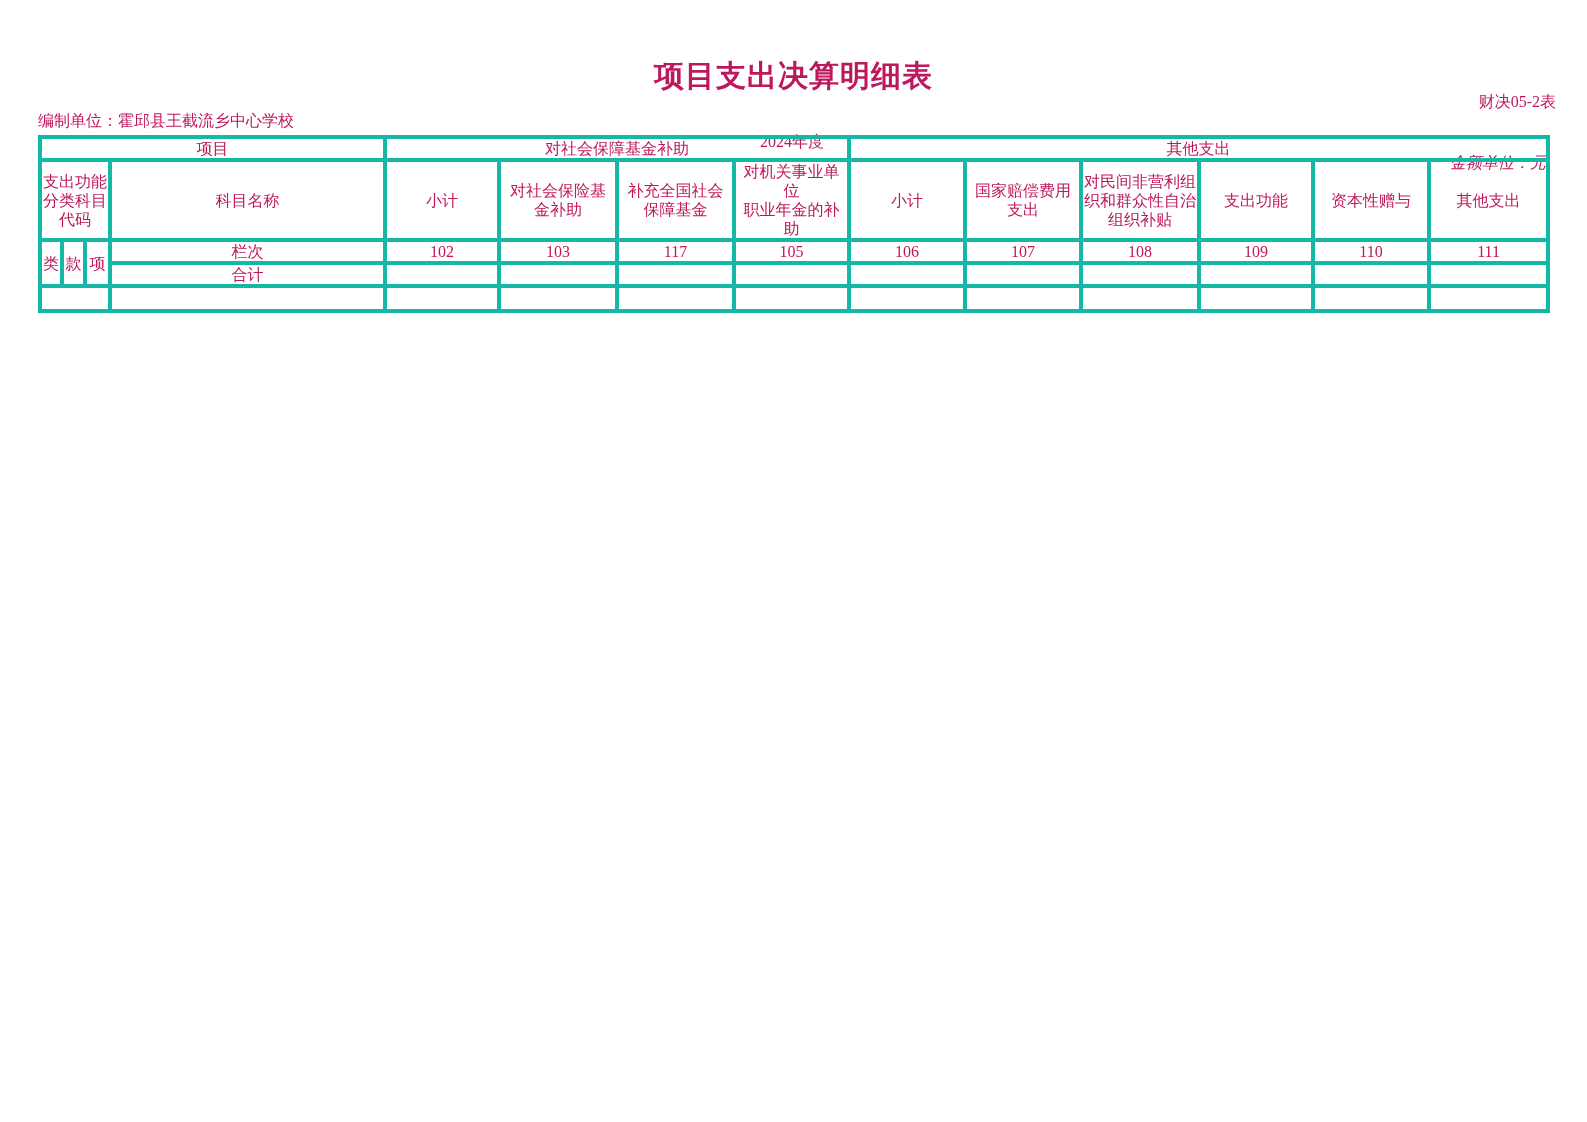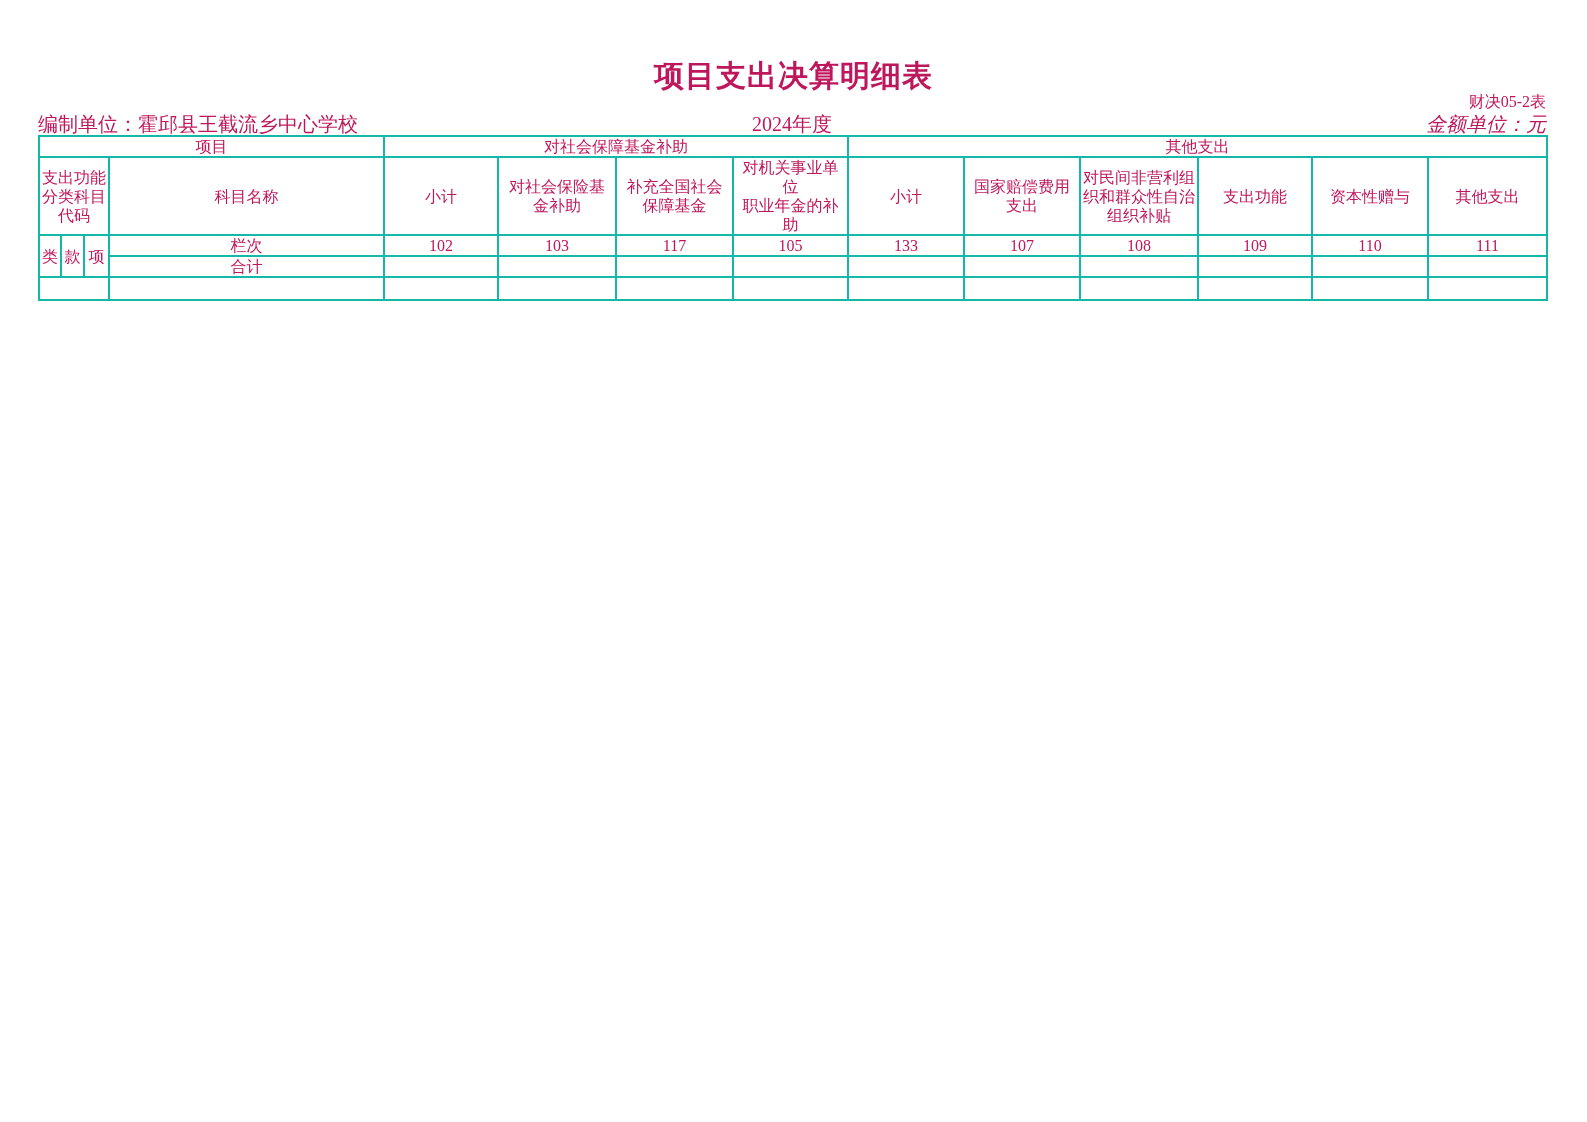--- a/index.html
+++ b/index.html
@@ -6,32 +6,32 @@
   .sheet{
     position:relative;width:1587px;height:1122px;background:#ffffff;
     font-family:"Liberation Serif","DejaVu Serif",serif;color:#be185d;
     overflow:hidden;
   }
   .title{
     position:absolute;top:56px;left:0;width:100%;text-align:center;
     font-family:"Liberation Sans","DejaVu Sans",sans-serif;
     font-weight:700;font-size:30px;letter-spacing:1px;
   }
-  .form-code{position:absolute;top:92px;right:41px;font-size:16px;text-align:right;}
-  .meta{position:absolute;top:111px;left:38px;width:1508px;display:flex;font-size:20px;}
+  .form-code{position:absolute;top:92px;right:31px;font-size:16px;text-align:right;}
+  .meta{position:absolute;top:111px;left:38px;width:1508px;display:flex;font-size:16px;flex-direction:column;}
   .m-left{flex:1.1;text-align:left;}
   .m-center{flex:1;text-align:center;}
   .m-right{flex:1.1;text-align:right;font-style:italic;}
   .report-table{
     position:absolute;top:135px;left:38px;width:1508px;
     border-collapse:collapse;table-layout:fixed;
     border:2px solid #4d4d4d;
   }
   .report-table td{
-    border:2px solid #14b8a6;
+    border:4px solid #14b8a6;
     text-align:center;vertical-align:middle;
     font-size:16px;line-height:19px;padding:0 1px;overflow:hidden;
   }
   tr.r1 td{height:17px;}
   tr.r2 td{height:58px;white-space:pre-line;}
   tr.r3 td{height:19px;}
   tr.r4 td{height:19px;}
   tr.r5 td{height:21px;}
   .footer{
     position:absolute;top:1055px;left:0;width:100%;text-align:center;
@@ -100,21 +100,21 @@
     </tr>
     <tr class="r3">
       <td rowspan="2">类</td>
       <td rowspan="2">款</td>
       <td rowspan="2">项</td>
       <td>栏次</td>
       <td>102</td>
       <td>103</td>
       <td>117</td>
       <td>105</td>
-      <td>133</td>
+      <td>106</td>
       <td>107</td>
       <td>108</td>
       <td>109</td>
       <td>110</td>
       <td>111</td>
     </tr>
     <tr class="r4">
       <td>合计</td>
       <td></td>
       <td></td>

